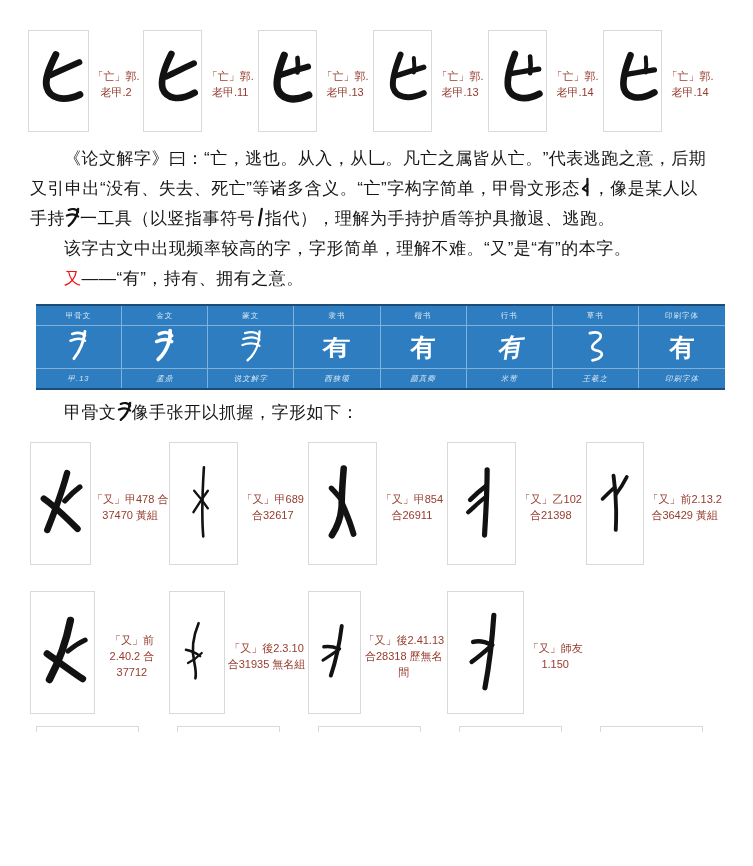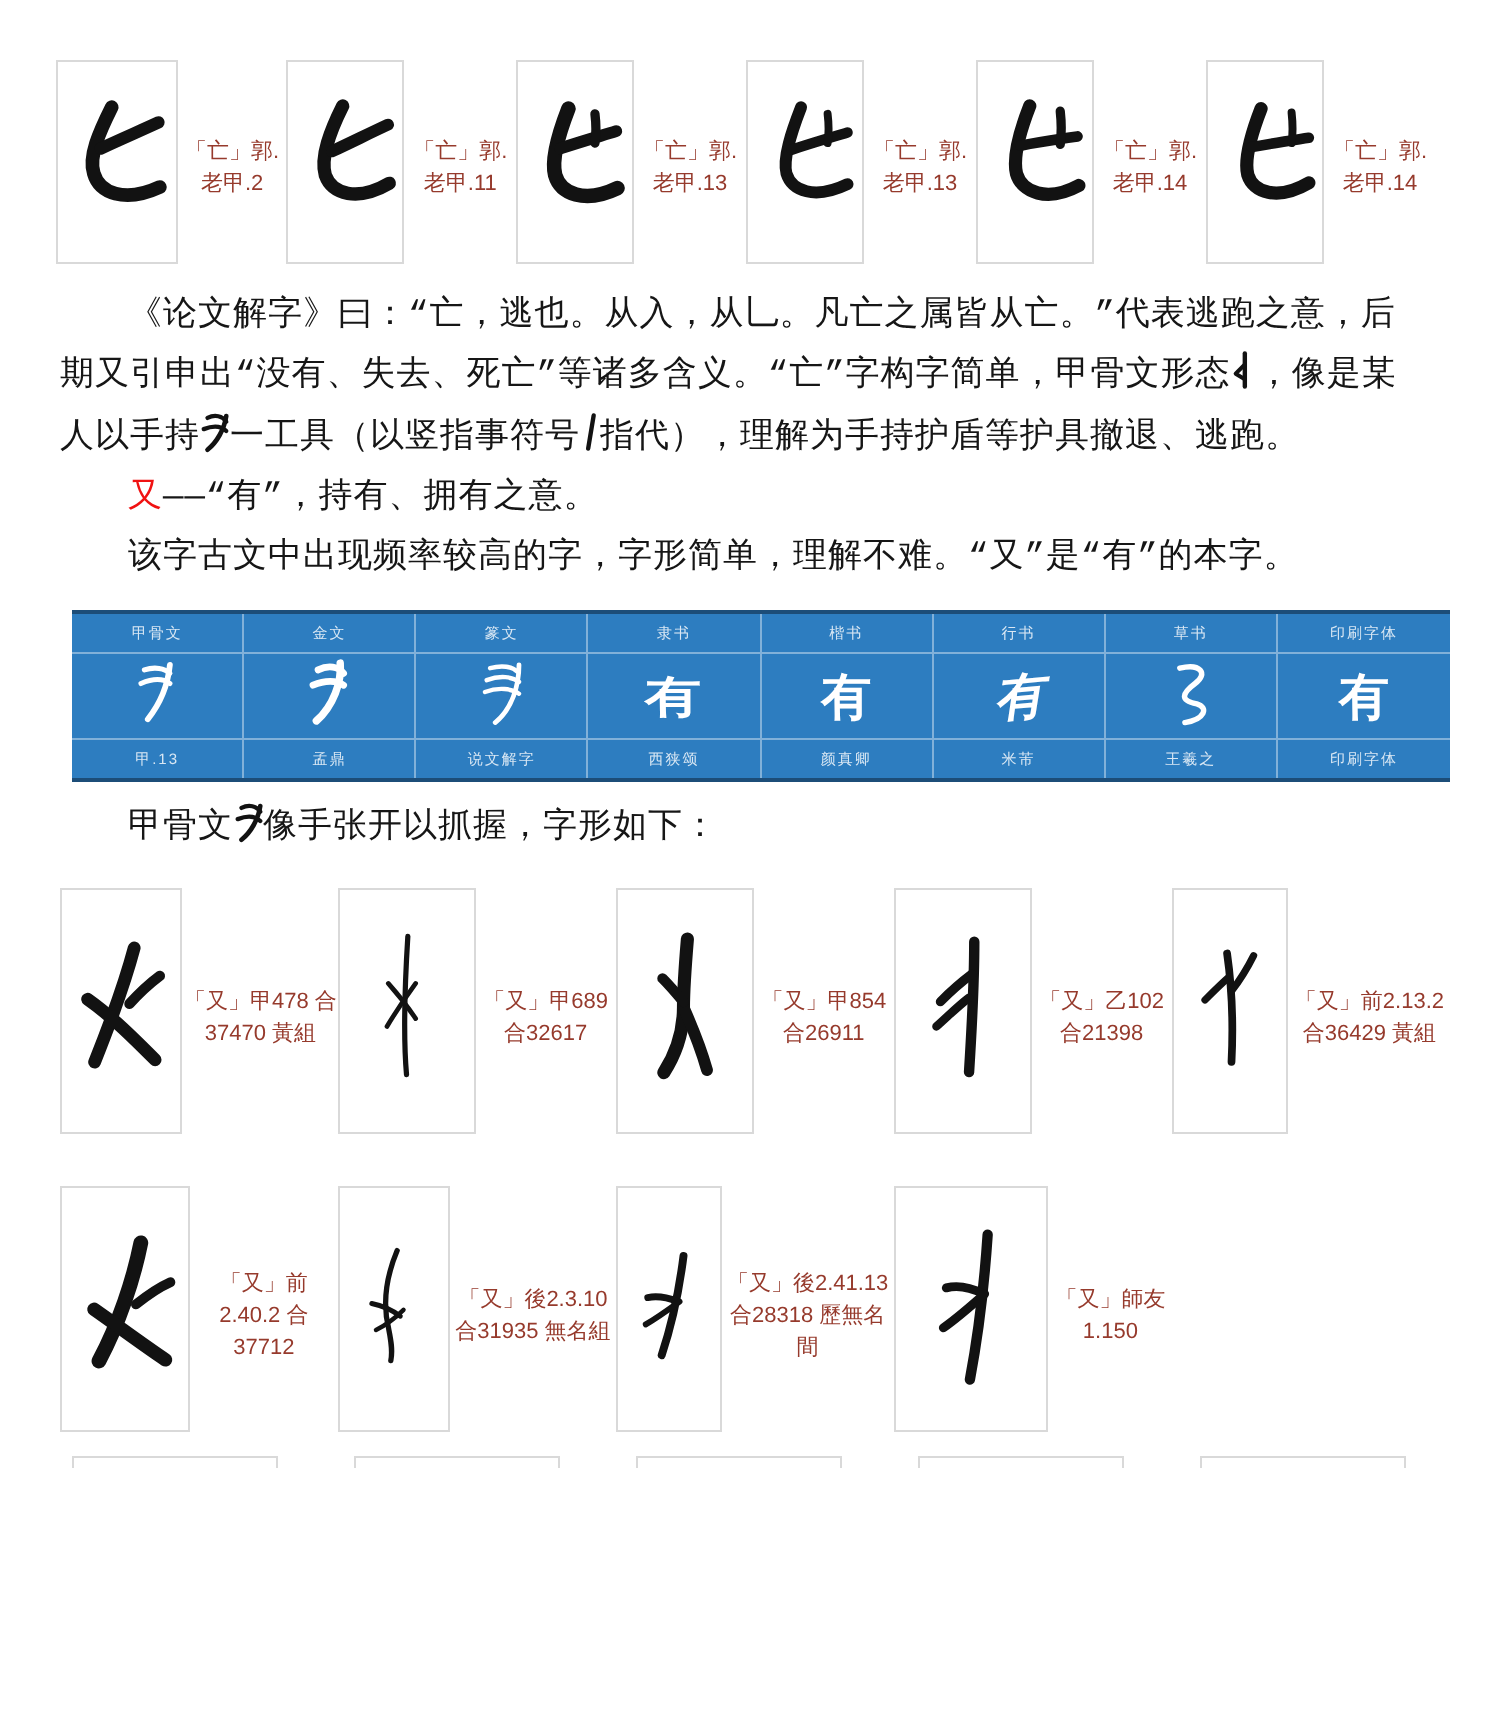--- a/index.html
+++ b/index.html
@@ -14,40 +14,40 @@
   .fig-w{width:115px;}
   .fig-y{width:139px;}
   .imgbox{background:#fff;border:1px solid #d9d9d9;display:flex;align-items:center;justify-content:center;}
   .box-w{width:86px;height:100px;}
   .box-y{width:101px;height:121px;}
   .imgbox svg{width:100%;height:100%;}
   .cap{font-size:11px;line-height:16px;color:#963a2c;text-align:center;margin-top:6px;
        font-family:"Liberation Sans","DejaVu Sans",sans-serif;}
 
   
-  .textblock{margin:12px 42px 0 30px;font-family:Liberation Mono, monospace;}
+  .textblock{margin:12px 42px 0 30px;}
   .para{font-size:17px;line-height:30px;margin:0;text-indent:2em;letter-spacing:0.5px;}
   .red{color:#f01212;}
   .iglyph{display:inline-block;vertical-align:-4px;}
   .iglyph svg{display:block;}
   .ig-wang{width:13px;height:22px;}
   .ig-you{width:15px;height:23px;}
   .ig-slash{width:10px;height:22px;}
 
   
   .evo{margin:10px 28px 0 36px;border-top:2px solid #1c4d78;border-bottom:2px solid #1c4d78;
        background:#2d7dc0;}
   .evo-row{display:grid;grid-template-columns:repeat(8,1fr);}
   .evo-cell{display:flex;align-items:center;justify-content:center;
             border-right:1px solid rgba(255,255,255,0.40);}
   .evo-cell:last-child{border-right:none;}
   .evo-head .evo-cell,.evo-src .evo-cell{height:19px;font-size:7.5px;color:rgba(255,255,255,0.82);
             letter-spacing:1px;}
   .evo-head .evo-cell{border-bottom:1px solid rgba(255,255,255,0.40);}
-  .evo-src .evo-cell{border-top:1px solid rgba(255,255,255,0.40);}
+  .evo-src .evo-cell{border-top:1px solid rgba(255,255,255,0.40);font-style:italic;}
   .evo-glyphs .evo-cell{height:42px;}
   .evo-glyphs svg{width:34px;height:38px;}
   .han{color:#fff;font-size:25px;font-family:"Liberation Serif","DejaVu Serif",serif;}
   .han.li{transform:scale(1.12,0.88);font-weight:bold;}
   .han.kai{font-weight:bold;}
   .han.xing{font-style:italic;transform:rotate(-5deg);font-weight:bold;}
   .han.song{font-weight:bold;letter-spacing:0;}
 
   
   .ghost-row{display:flex;margin:12px 0 0 36px;gap:38px;}
@@ -126,23 +126,23 @@
           <path d="M8,9 L3,14 L8,17" fill="none" stroke="#121212" stroke-width="2.2" stroke-linecap="round" stroke-linejoin="round"></path>
         </svg></span><span>，像是某人以手持</span><span class="iglyph ig-you"><svg viewBox="0 0 16 24" width="100%" height="100%" style="display: block;">
           <path d="M4,5 C8,3 12,4 14,7" fill="none" stroke="#121212" stroke-width="2.3" stroke-linecap="round" stroke-linejoin="round"></path>
           <path d="M2,11 C7,9 11,9 14,12" fill="none" stroke="#121212" stroke-width="2.3" stroke-linecap="round" stroke-linejoin="round"></path>
           <path d="M14,4 C13,11 9,18 4,22" fill="none" stroke="#121212" stroke-width="2.5" stroke-linecap="round" stroke-linejoin="round"></path>
         </svg></span><span>一工具（以竖指事符号</span><span class="iglyph ig-slash"><svg viewBox="0 0 10 24" width="100%" height="100%" style="display: block;">
           <path d="M7,3 L4,21" fill="none" stroke="#121212" stroke-width="2.4" stroke-linecap="round" stroke-linejoin="round"></path>
         </svg></span><span>指代），理解为手持护盾等护具撤退、逃跑。</span></p>
 
 
+  <p class="para">该字古文中出现频率较高的字，字形简单，理解不难。“又”是“有”的本字。</p>
+
   <p class="para"><span class="red">又</span><span>——“有”，持有、拥有之意。</span></p>
-
-  <p class="para">该字古文中出现频率较高的字，字形简单，理解不难。“又”是“有”的本字。</p>
 </div>
 
 <div class="evo">
   <div class="evo-row evo-head">
     <div class="evo-cell">甲骨文</div>
     <div class="evo-cell">金文</div>
     <div class="evo-cell">篆文</div>
     <div class="evo-cell">隶书</div>
     <div class="evo-cell">楷书</div>
     <div class="evo-cell">行书</div>

